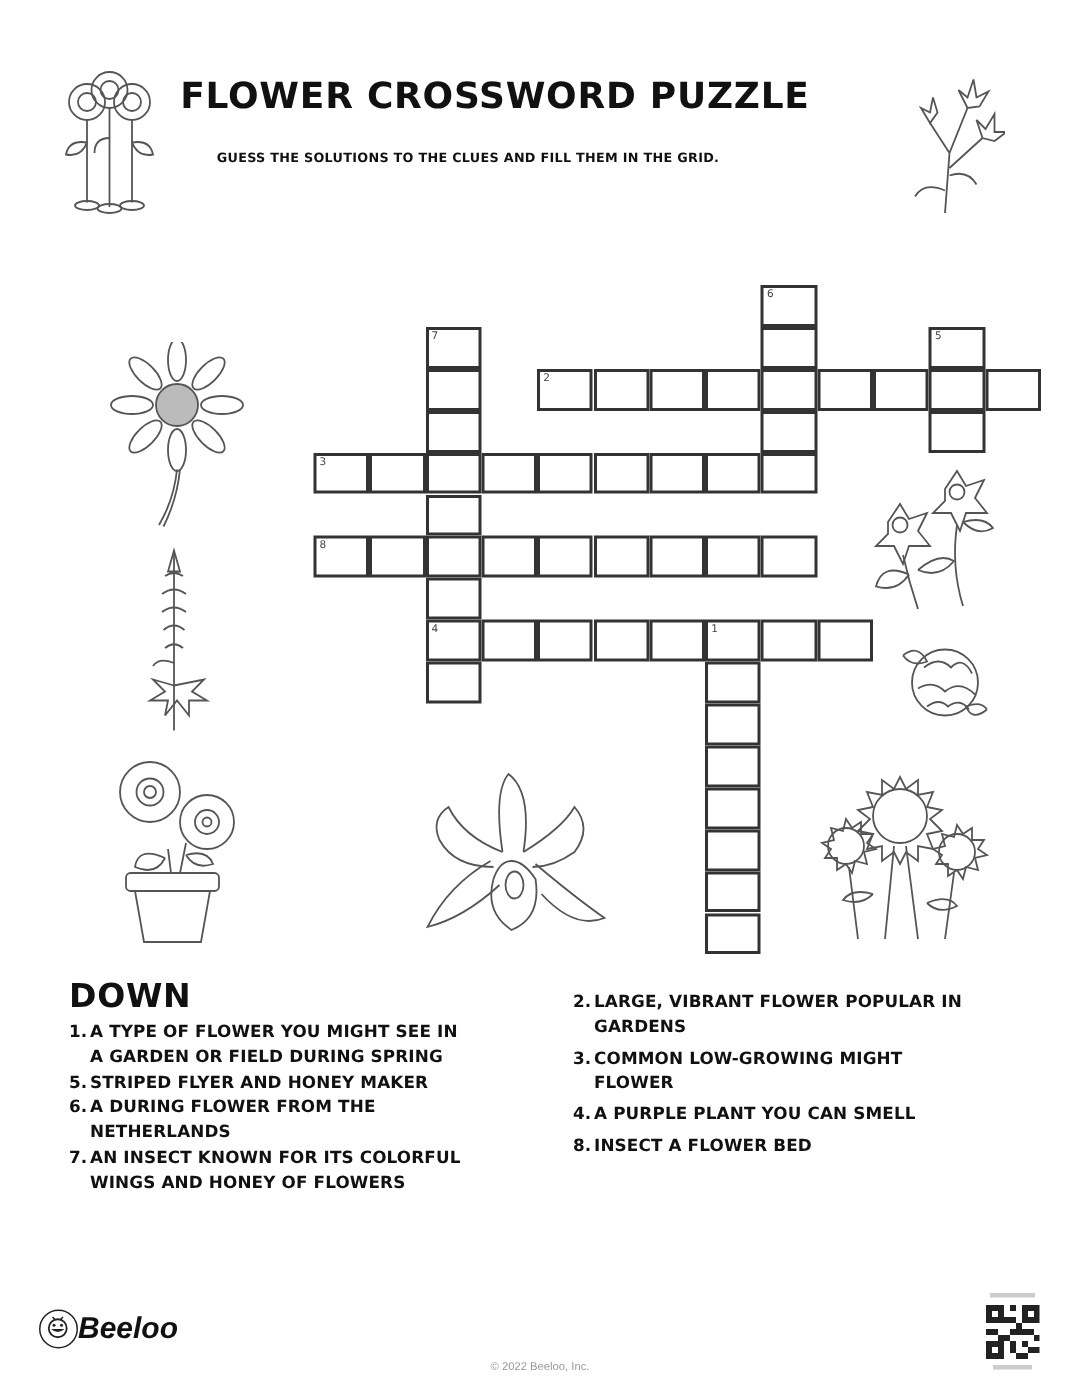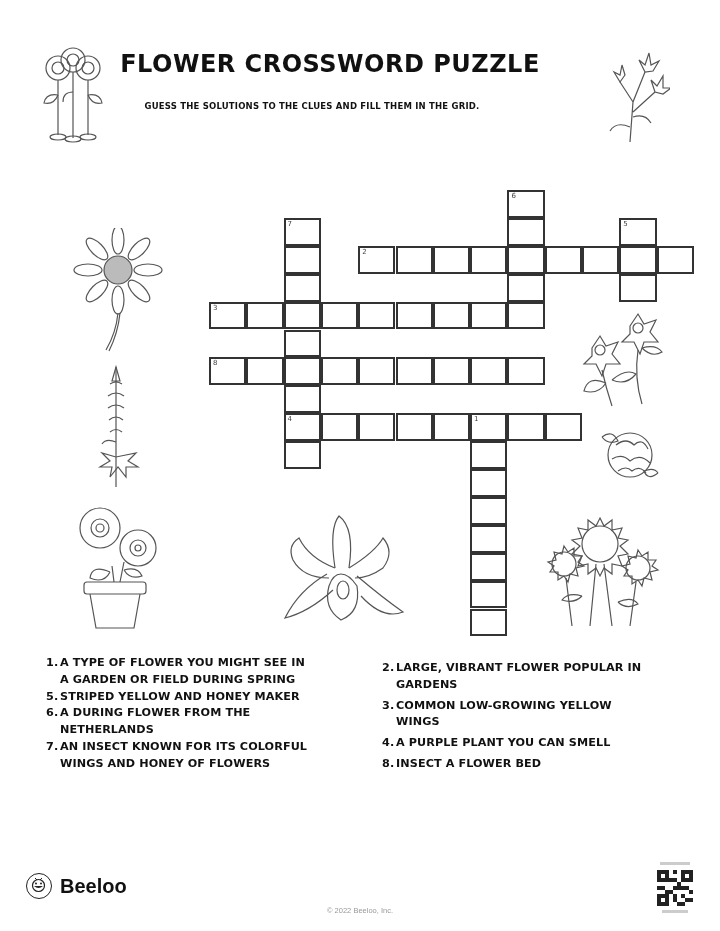--- a/index.html
+++ b/index.html
@@ -10,21 +10,21 @@
   .cell{position:absolute;width:37.3px;height:27.9px;box-sizing:border-box;border:2px solid #333;background:#fff;}
   .num{position:absolute;left:2px;top:0px;font-size:7px;color:#444;font-family:"DejaVu Sans",sans-serif;}
   .grid-layer{position:absolute;left:0;top:0;width:720px;height:931px;}
   .clues-h{font-weight:bold;font-size:22px;color:#111;letter-spacing:0.5px;}
   .clue-list{list-style:none;margin:0;padding:0;}
   .clue{display:flex;font-weight:bold;font-size:11.2px;line-height:16.8px;color:#111;letter-spacing:0.1px;}
   .clue .n{width:14px;flex:0 0 14px;}
   .clue .t{flex:1;}
   .footer-logo{left:26px;top:873px;display:flex;align-items:center;}
   .logo-circle{width:26px;height:26px;border:1.5px solid #222;border-radius:50%;position:relative;box-sizing:border-box;}
-  .logo-text{font-family:"Liberation Sans",sans-serif;font-weight:bold;font-size:20px;margin-left:8px;color:#111;}
+  .logo-text{font-family:"Liberation Sans",sans-serif;font-weight:bold;font-size:20px;color:#111;font-style:italic;}
   .copyright{left:0;width:720px;top:906px;text-align:center;font-size:7.5px;color:#999;font-family:"Liberation Sans",sans-serif;}
   .qr{left:657px;top:870px;width:36px;height:36px;}
   .qr-cap{left:660px;height:3px;background:#ccc;width:30px;}
   svg.ill{position:absolute;}
   svg.ill *{fill:none;stroke:#555;stroke-width:1.2;}
 </style>
 </head>
 <body>
 
 <div class="abs title">FLOWER CROSSWORD PUZZLE</div>
@@ -189,49 +189,50 @@
     <div class="cell" style="left: 246.3px; top: 357.4px;"></div>
     <div class="cell" style="left: 320.9px; top: 357.4px;"></div>
     <div class="cell" style="left: 358.2px; top: 357.4px;"></div>
     <div class="cell" style="left: 395.5px; top: 357.4px;"></div>
     <div class="cell" style="left: 432.8px; top: 357.4px;"></div>
     <div class="cell" style="left: 470.1px; top: 357.4px;"></div>
     <div class="cell" style="left: 507.4px; top: 357.4px;"></div>
   </div>
 
 <div class="abs" style="left:46px;top:652px;width:270px;">
+  <div class="clues-h">DOWN</div>
   <ul class="clue-list" style="margin-top:3px;">
     <li class="clue">
         <span class="n">1.</span>
         <span class="t">A TYPE OF FLOWER YOU MIGHT SEE IN A GARDEN OR FIELD DURING SPRING</span>
       </li>
     <li class="clue">
         <span class="n">5.</span>
-        <span class="t">STRIPED YELLOW AND HONEY MAKER</span>
+        <span class="t">STRIPED FLYER AND HONEY MAKER</span>
       </li>
     <li class="clue">
         <span class="n">6.</span>
         <span class="t">A DURING FLOWER FROM THE NETHERLANDS</span>
       </li>
     <li class="clue">
         <span class="n">7.</span>
         <span class="t">AN INSECT KNOWN FOR ITS COLORFUL WINGS AND HONEY OF FLOWERS</span>
       </li>
   </ul>
 </div>
 
 <div class="abs" style="left:382px;top:652px;width:270px;">
   <ul class="clue-list" style="margin-top:8px;">
     <li class="clue" style="margin-bottom:4px;">
         <span class="n">2.</span>
         <span class="t">LARGE, VIBRANT FLOWER POPULAR IN GARDENS</span>
       </li>
     <li class="clue" style="margin-bottom:4px;">
         <span class="n">3.</span>
-        <span class="t">COMMON LOW-GROWING YELLOW WINGS</span>
+        <span class="t">COMMON LOW-GROWING MIGHT FLOWER</span>
       </li>
     <li class="clue" style="margin-bottom:4px;">
         <span class="n">4.</span>
         <span class="t">A PURPLE PLANT YOU CAN SMELL</span>
       </li>
     <li class="clue">
         <span class="n">8.</span>
         <span class="t">INSECT A FLOWER BED</span>
       </li>
   </ul>

